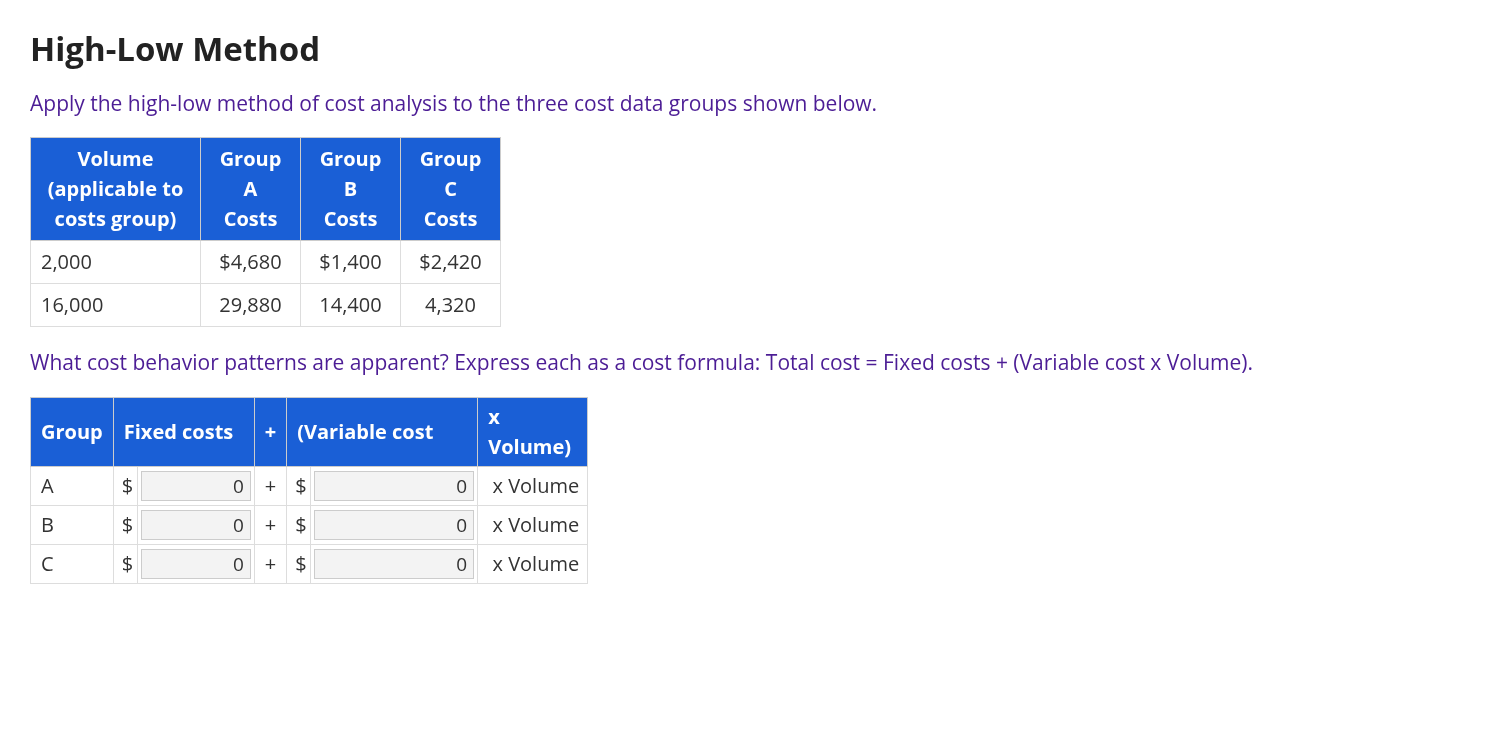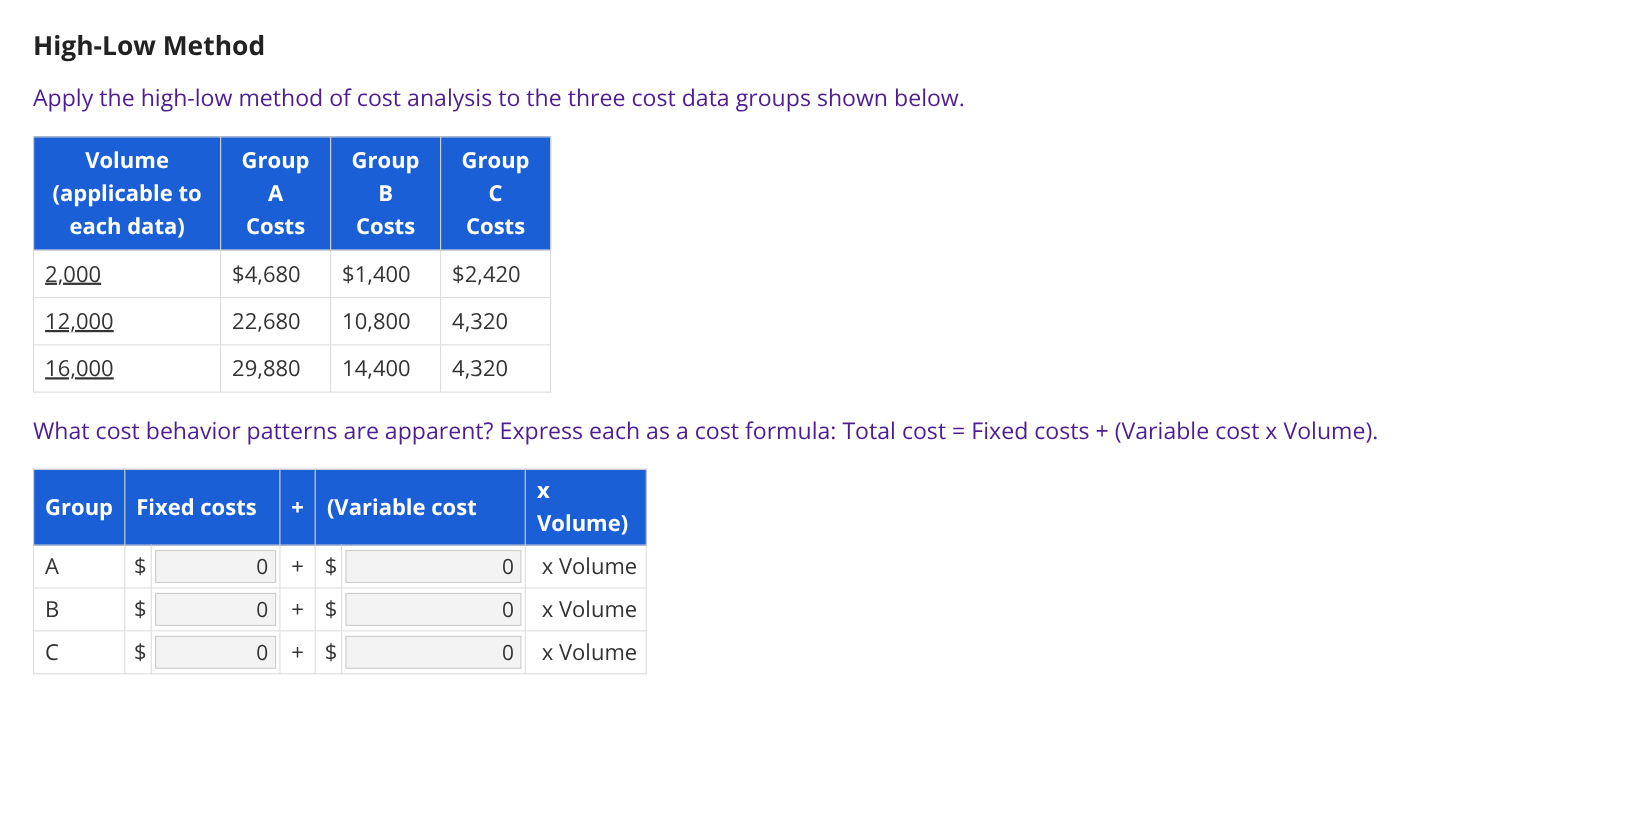--- a/index.html
+++ b/index.html
@@ -5,21 +5,21 @@
     * { box-sizing: border-box; }
     body {
       font-family: 'Open Sans', 'Segoe UI', Arial, sans-serif;
       color: #333;
       padding: 24px 30px;
       font-size: 21px;
       line-height: 1.5;
       margin: 0;
     }
     h2 {
-      font-size: 24px;
+      font-size: 33px;
       font-weight: 700;
       margin: 0 0 14px 0;
       color: #222;
     }
     p.intro, p.question {
       margin: 0 0 18px 0;
       color: #4c1d95;
       font-weight: 400;
     }
     table {
@@ -35,22 +35,22 @@
       border: 1px solid #ccc;
       font-size: 20px;
     }
     table.data-table th.vol-head { width: 170px; }
     table.data-table th.grp-head { width: 100px; margin-left: 11px; }
     table.data-table td {
       border: 1px solid #ddd;
       padding: 6px 10px;
       font-size: 20px;
     }
-    table.data-table td.vol { text-align: left; text-decoration: underline; }
-    table.data-table td.cost { text-align: left; }
+    table.data-table td.vol { text-align: left; }
+    table.data-table td.cost { text-align: center; }
 
     
     table.formula-table th {
       background: #1a5fd6;
       color: #fff;
       font-weight: 700;
       padding: 4px 10px;
       border: 1px solid #ccc;
       font-size: 20px;
     }
@@ -85,21 +85,21 @@
 <h2>High-Low Method</h2>
 
 <p class="intro">Apply the high-low method of cost analysis to the three cost data groups shown below.</p>
 
 <table class="data-table">
   <thead>
     <tr>
       <th class="vol-head">
         <span>Volume</span><br>
         <span>(applicable to</span><br>
-        <span>each data)</span>
+        <span>costs group)</span>
       </th>
       <th class="grp-head">
         <span>Group A</span><br>
         <span>Costs</span>
       </th>
       <th class="grp-head">
         <span>Group B</span><br>
         <span>Costs</span>
       </th>
       <th class="grp-head">
@@ -107,26 +107,20 @@
         <span>Costs</span>
       </th>
     </tr>
   </thead>
   <tbody>
     <tr>
       <td class="vol">2,000</td>
       <td class="cost">$4,680</td>
       <td class="cost">$1,400</td>
       <td class="cost">$2,420</td>
-    </tr>
-    <tr>
-      <td class="vol">12,000</td>
-      <td class="cost">22,680</td>
-      <td class="cost">10,800</td>
-      <td class="cost">4,320</td>
     </tr>
     <tr>
       <td class="vol">16,000</td>
       <td class="cost">29,880</td>
       <td class="cost">14,400</td>
       <td class="cost">4,320</td>
     </tr>
   </tbody>
 </table>
 

